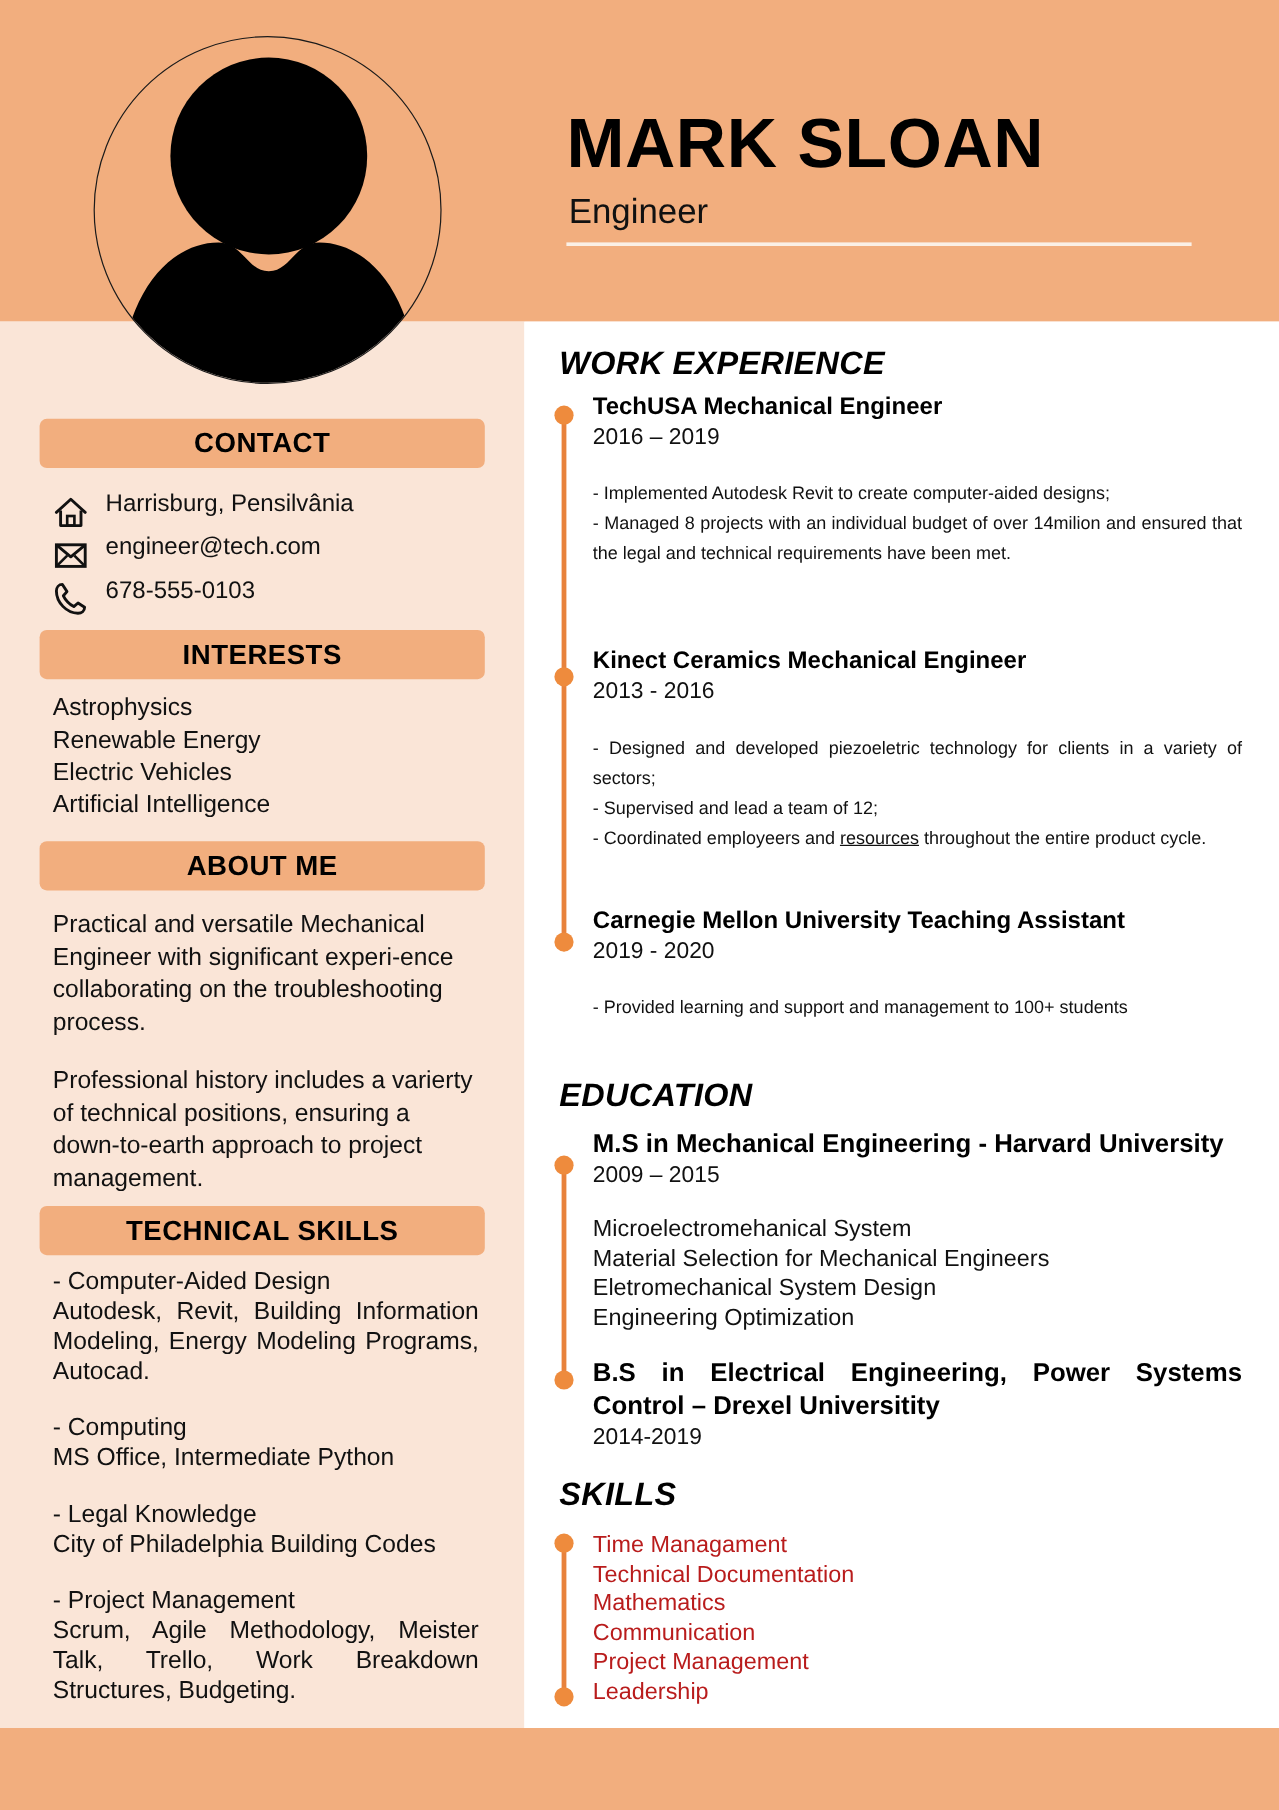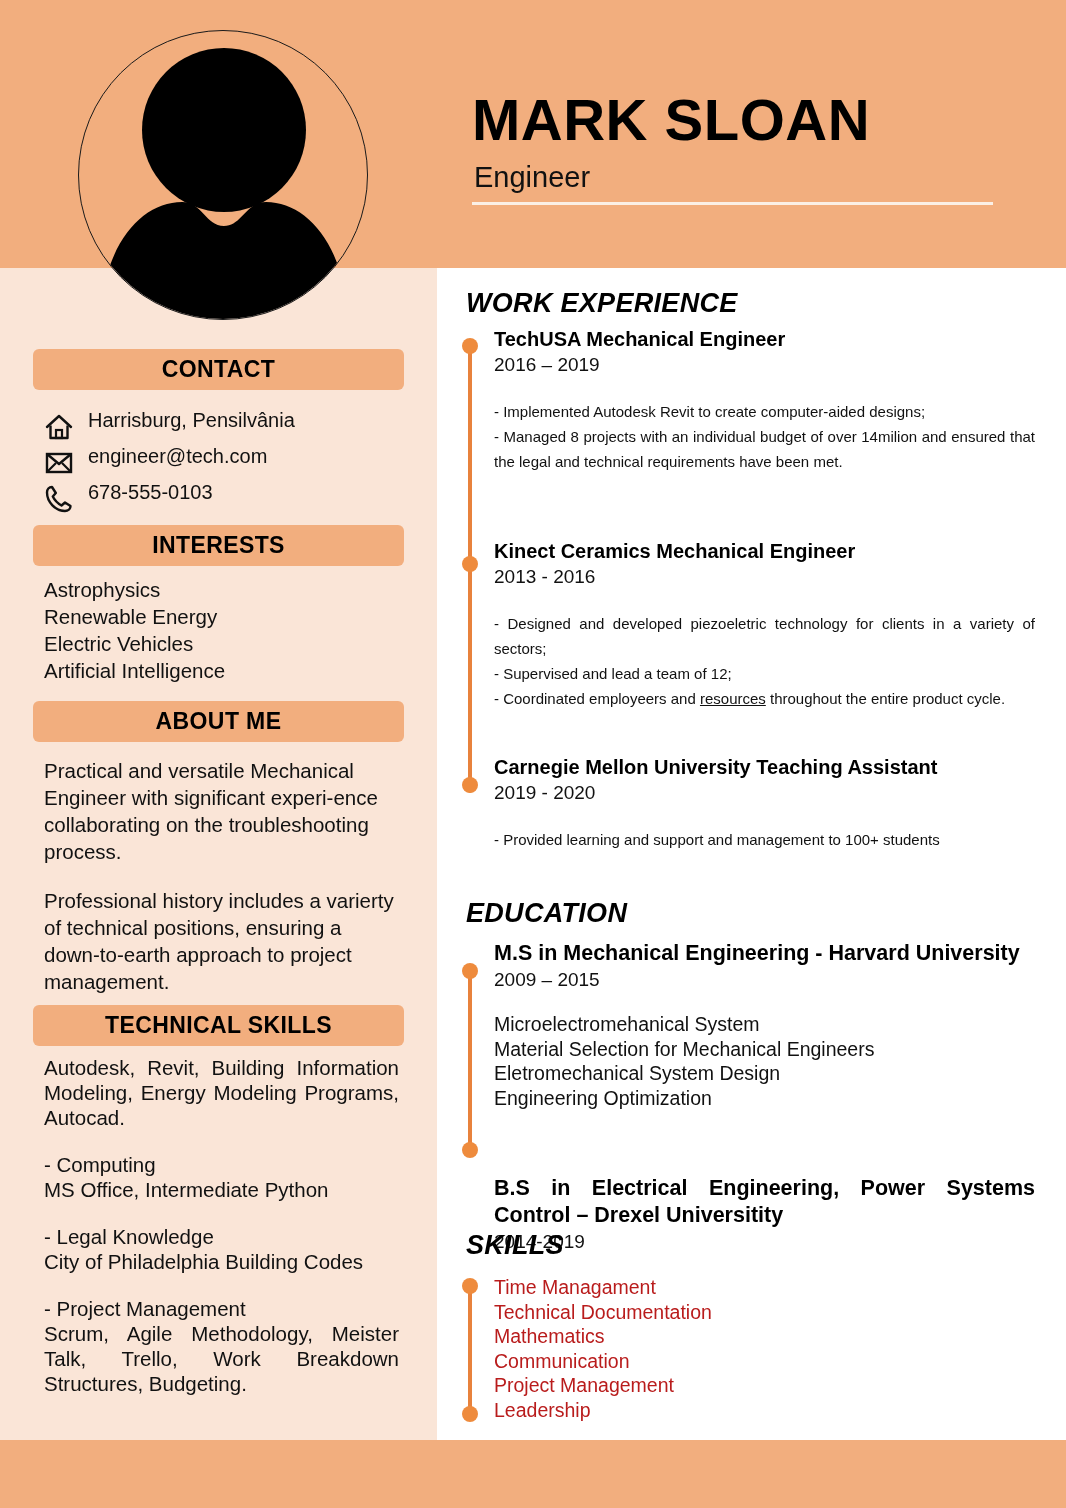--- a/index.html
+++ b/index.html
@@ -329,20 +329,21 @@
   <div class="about-body">
     <p class="about-p">Practical and versatile Mechanical Engineer with significant experi-ence collaborating on the troubleshooting process.</p>
     <p class="about-p">Professional history includes a varierty of technical positions, ensuring a down-to-earth approach to project management.</p>
   </div>
 
   <div class="sec-bar" style="top:1005px;">
     <span>TECHNICAL SKILLS</span>
   </div>
   <div class="skills-body">
     <div class="skill-group">
+      <div class="skill-head">- Computer-Aided Design</div>
       <div class="skill-detail">Autodesk, Revit, Building Information Modeling, Energy Modeling Programs, Autocad.</div>
     </div>
     <div class="skill-group">
       <div class="skill-head">- Computing</div>
       <div class="skill-detail nojust">MS Office, Intermediate Python</div>
     </div>
     <div class="skill-group">
       <div class="skill-head">- Legal Knowledge</div>
       <div class="skill-detail nojust">City of Philadelphia Building Codes</div>
     </div>
@@ -396,21 +397,21 @@
     <div class="entry-title big">M.S in Mechanical Engineering - Harvard University</div>
     <div class="entry-date">2009 – 2015</div>
     <div class="entry-list">
       <div>Microelectromehanical System</div>
       <div>Material Selection for Mechanical Engineers</div>
       <div>Eletromechanical System Design</div>
       <div>Engineering Optimization</div>
     </div>
   </div>
 
-  <div class="entry" style="top:1131px;margin-top:44px;">
+  <div class="entry" style="top:1131px;">
     <div class="entry-title big just">B.S in Electrical Engineering, Power Systems Control – Drexel Universitity</div>
     <div class="entry-date">2014-2019</div>
   </div>
 
   <div class="rsec-title" style="left:466px; top:1230px;">SKILLS</div>
 
   <div class="timeline" style="top:1286px; height:128px;"></div>
   <div class="tl-dot" style="top:1278px;"></div>
   <div class="tl-dot" style="top:1406px;"></div>
 

